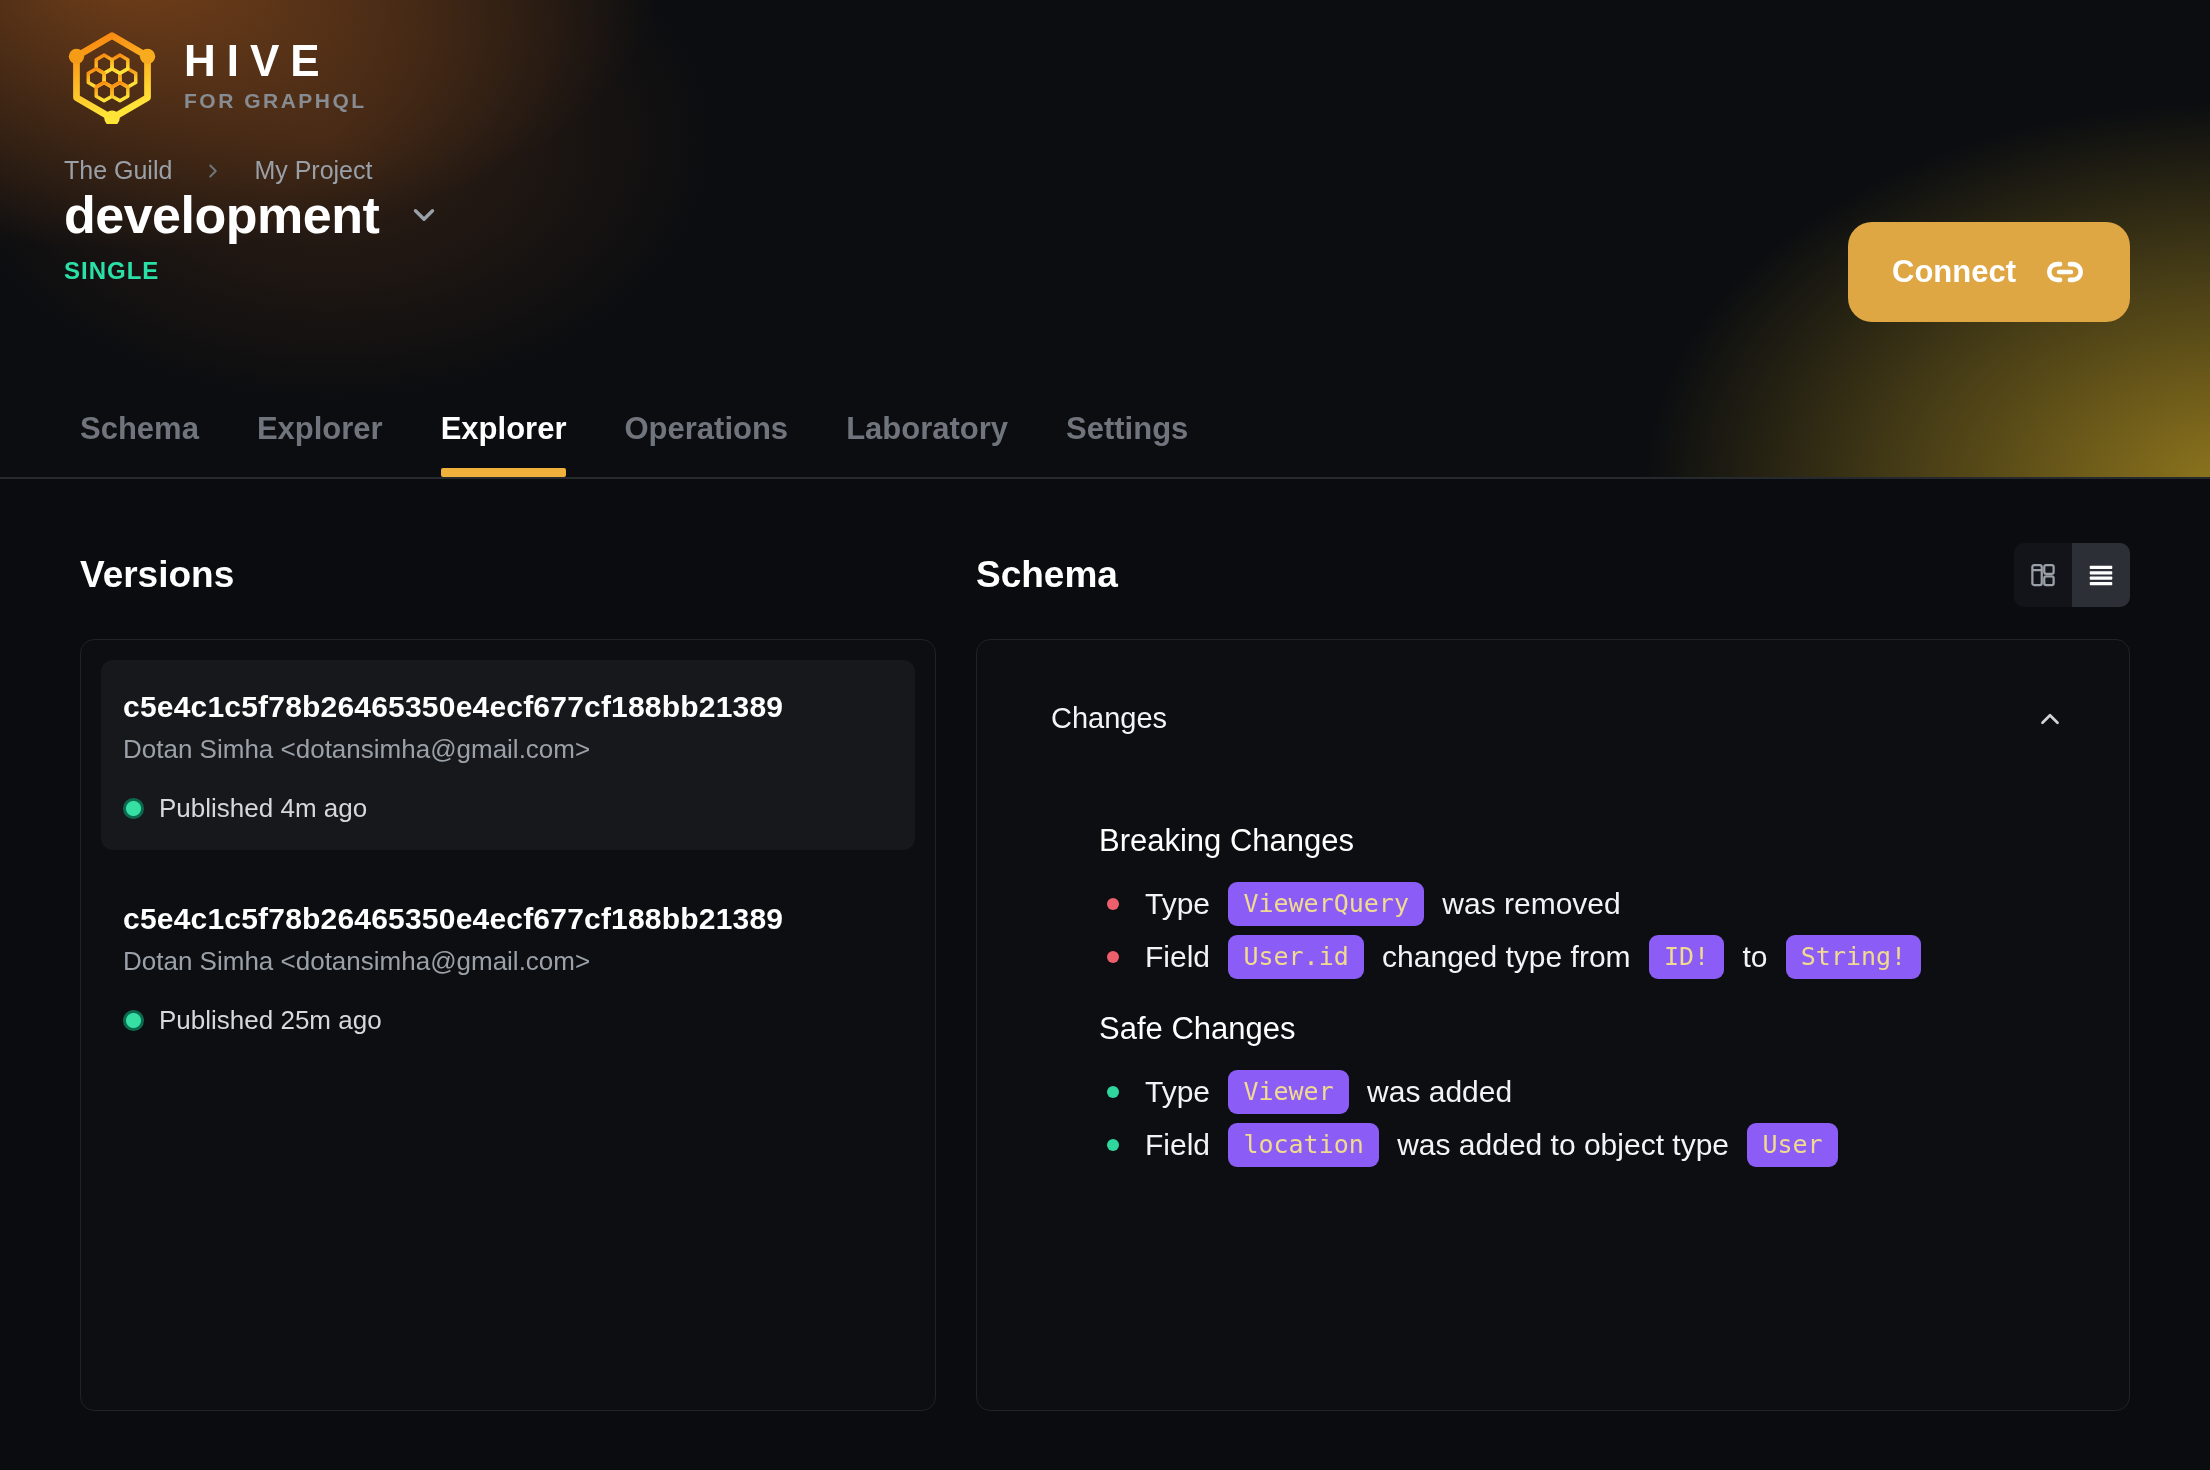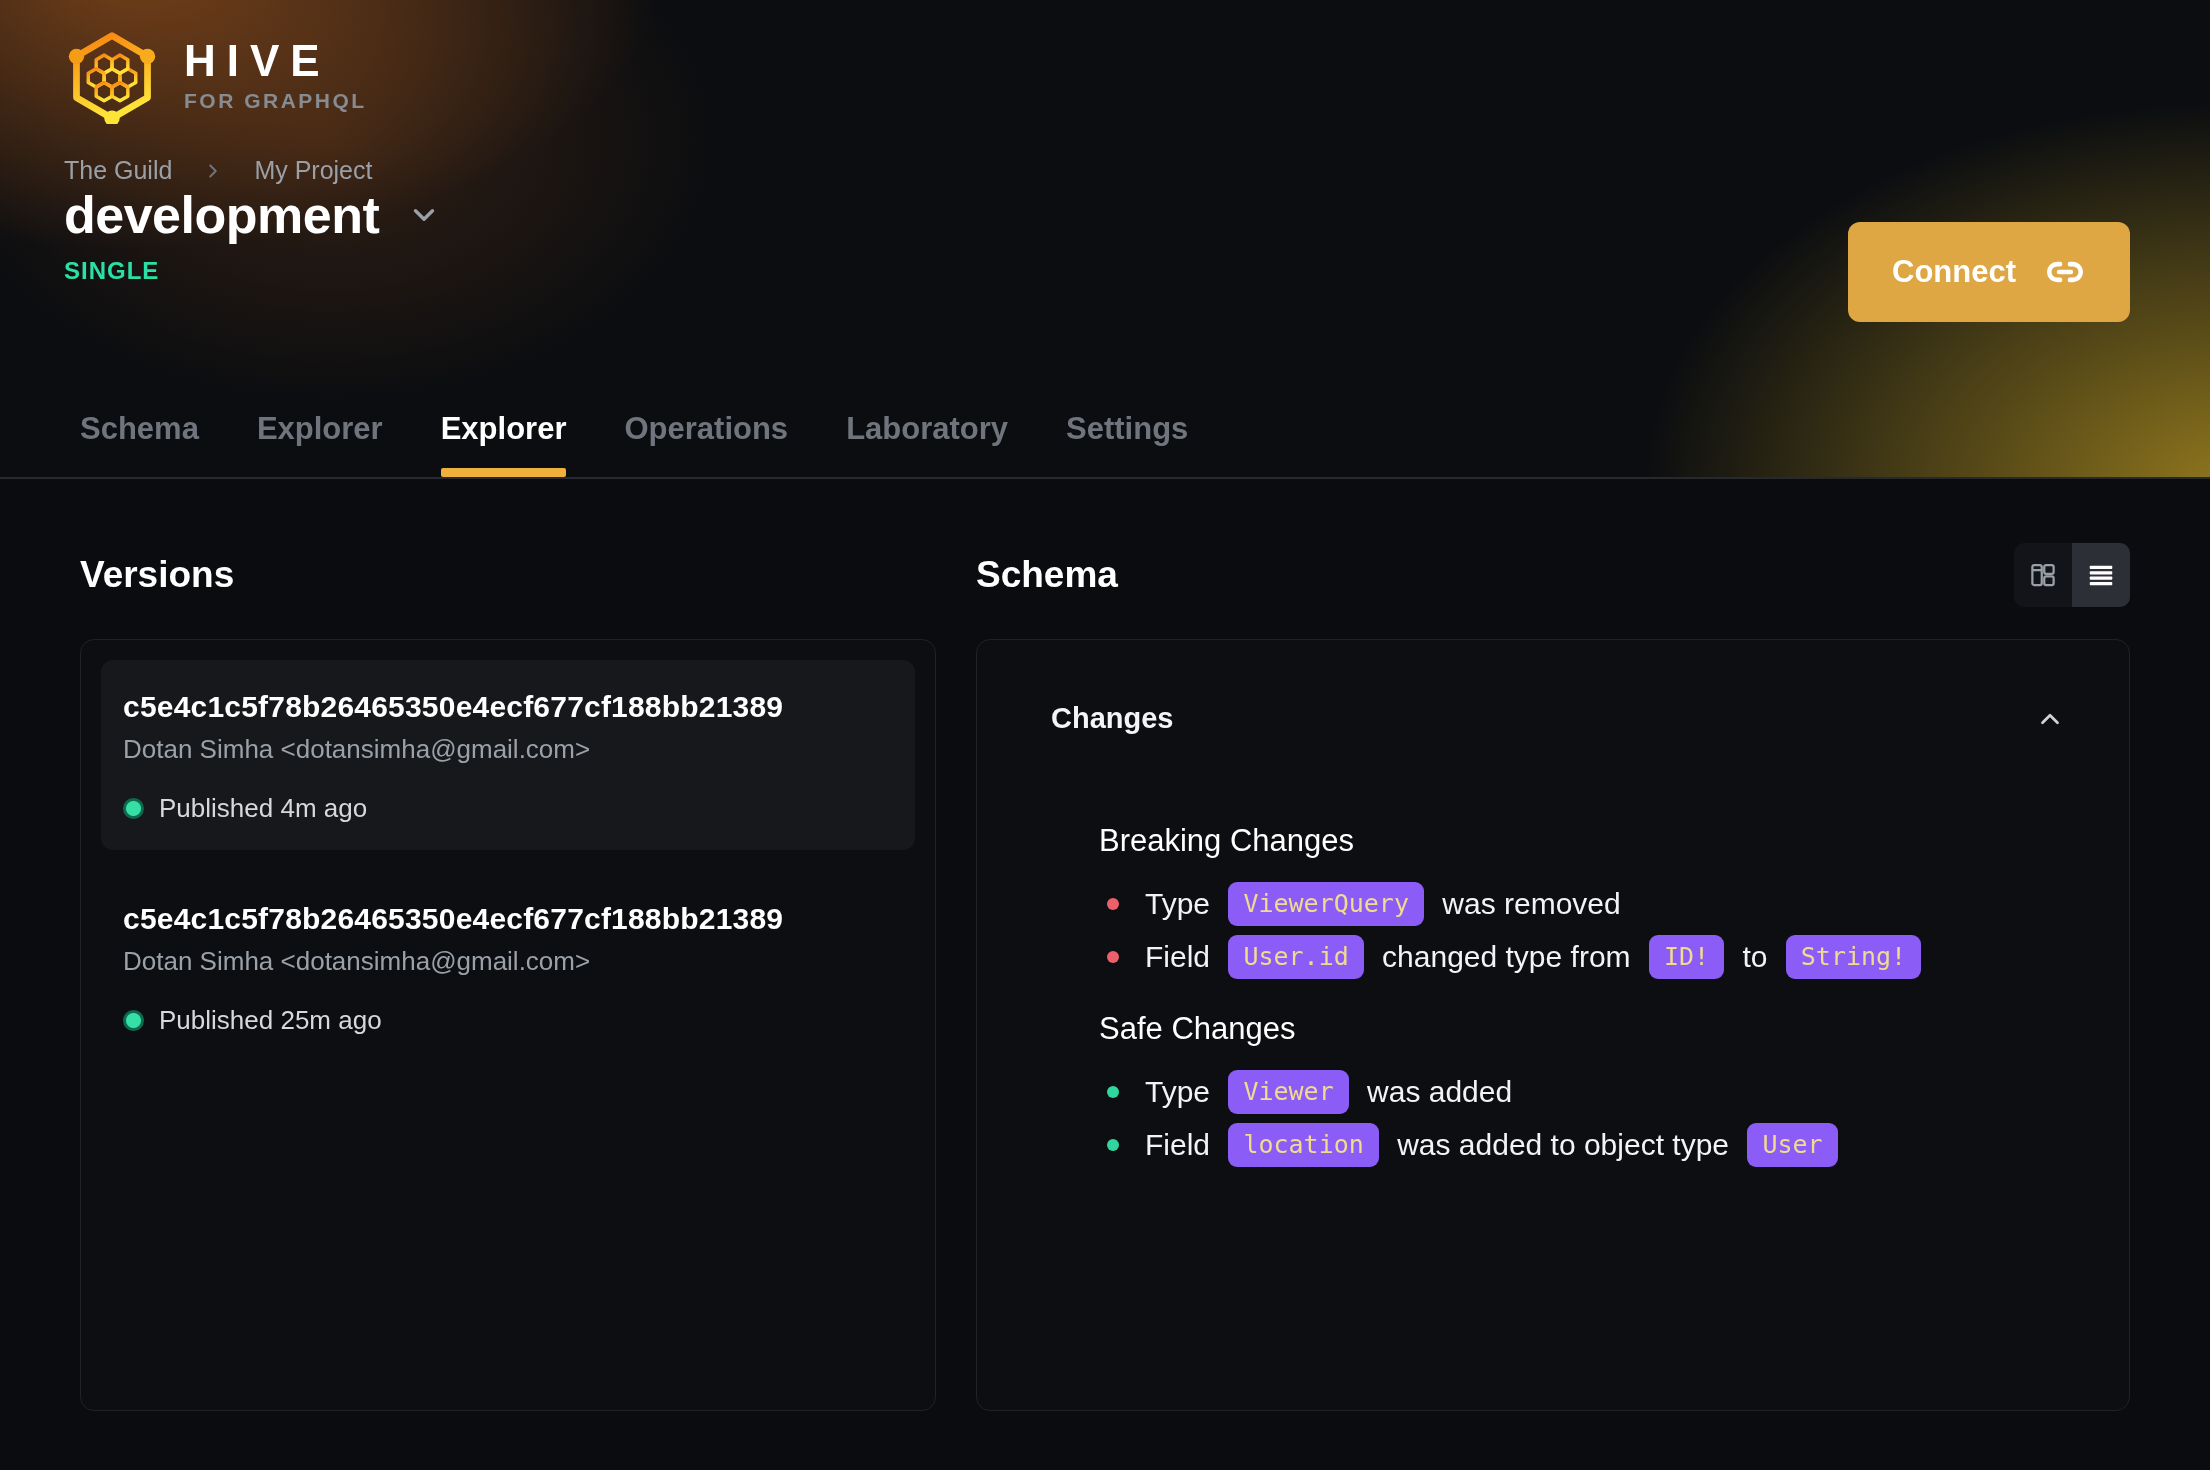--- a/index.html
+++ b/index.html
@@ -34,21 +34,21 @@
   .crumb-sep { width: 22px; height: 22px; stroke: #6f757d; }
 
   .title-row { display: flex; align-items: center; }
   .target-title { font-size: 52px; font-weight: 700; letter-spacing: -0.5px; color: #fff; }
   .title-caret { width: 34px; height: 34px; margin-left: 28px; stroke: #9aa0a8; cursor: pointer; }
   .target-type { margin-top: 12px; font-size: 24px; font-weight: 700; letter-spacing: 1px; color: #2be0a6; }
 
   .connect-btn {
     position: absolute; top: 222px; right: 80px;
     width: 282px; height: 100px;
-    background: #dfa644; border: none; border-radius: 12px;
+    background: #dfa644; border: none; border-radius: 24px;
     display: flex; align-items: center; justify-content: space-between;
     padding: 0 44px; cursor: pointer;
   }
   .connect-label { font-size: 31px; font-weight: 700; color: #fff; }
   .connect-icon { width: 42px; height: 42px; stroke: #fff; }
 
   .tabs { position: absolute; left: 80px; bottom: 0; display: flex; gap: 58px; }
   .tab {
     position: relative; font-size: 31px; font-weight: 700; color: #70757d;
     padding-bottom: 30px; cursor: pointer;
@@ -85,21 +85,21 @@
     width: 21px; height: 21px; border-radius: 50%; margin-right: 15px; flex: none;
     background: radial-gradient(circle at 50% 50%, #36e0a4 0 47%, #0c6b4e 54% 100%);
   }
 
   
   .view-toggle { display: flex; height: 64px; border-radius: 10px; overflow: hidden; background: #131419; }
   .view-btn { width: 58px; height: 64px; border: none; background: transparent; display: flex; align-items: center; justify-content: center; cursor: pointer; }
   .view-btn.active { background: #2c2f35; }
   .view-btn svg { width: 30px; height: 30px; }
 
-  .changes-row { display: flex; align-items: center; justify-content: space-between; padding: 62px 64px 0 74px; font-weight: bold; }
+  .changes-row { display: flex; align-items: center; justify-content: space-between; padding: 62px 64px 0 74px; }
   .changes-label { font-size: 29px; color: #f3f4f6; }
   .collapse-btn { background: none; border: none; cursor: pointer; line-height: 0; }
   .collapse-btn svg { width: 30px; height: 30px; stroke: #cfd3d8; }
 
   .changes-body { margin: 88px 70px 0 122px; }
   .section-heading { font-size: 31px; font-weight: 500; color: #fff; margin-bottom: 18px; }
   .change-list { list-style: none; margin: 0 0 28px 0; }
   .change-list li { position: relative; padding-left: 46px; line-height: 53px; font-size: 30px; color: #f2f3f4; }
   .change-list li::before {
     content: ""; position: absolute; left: 8px; top: 21px;

